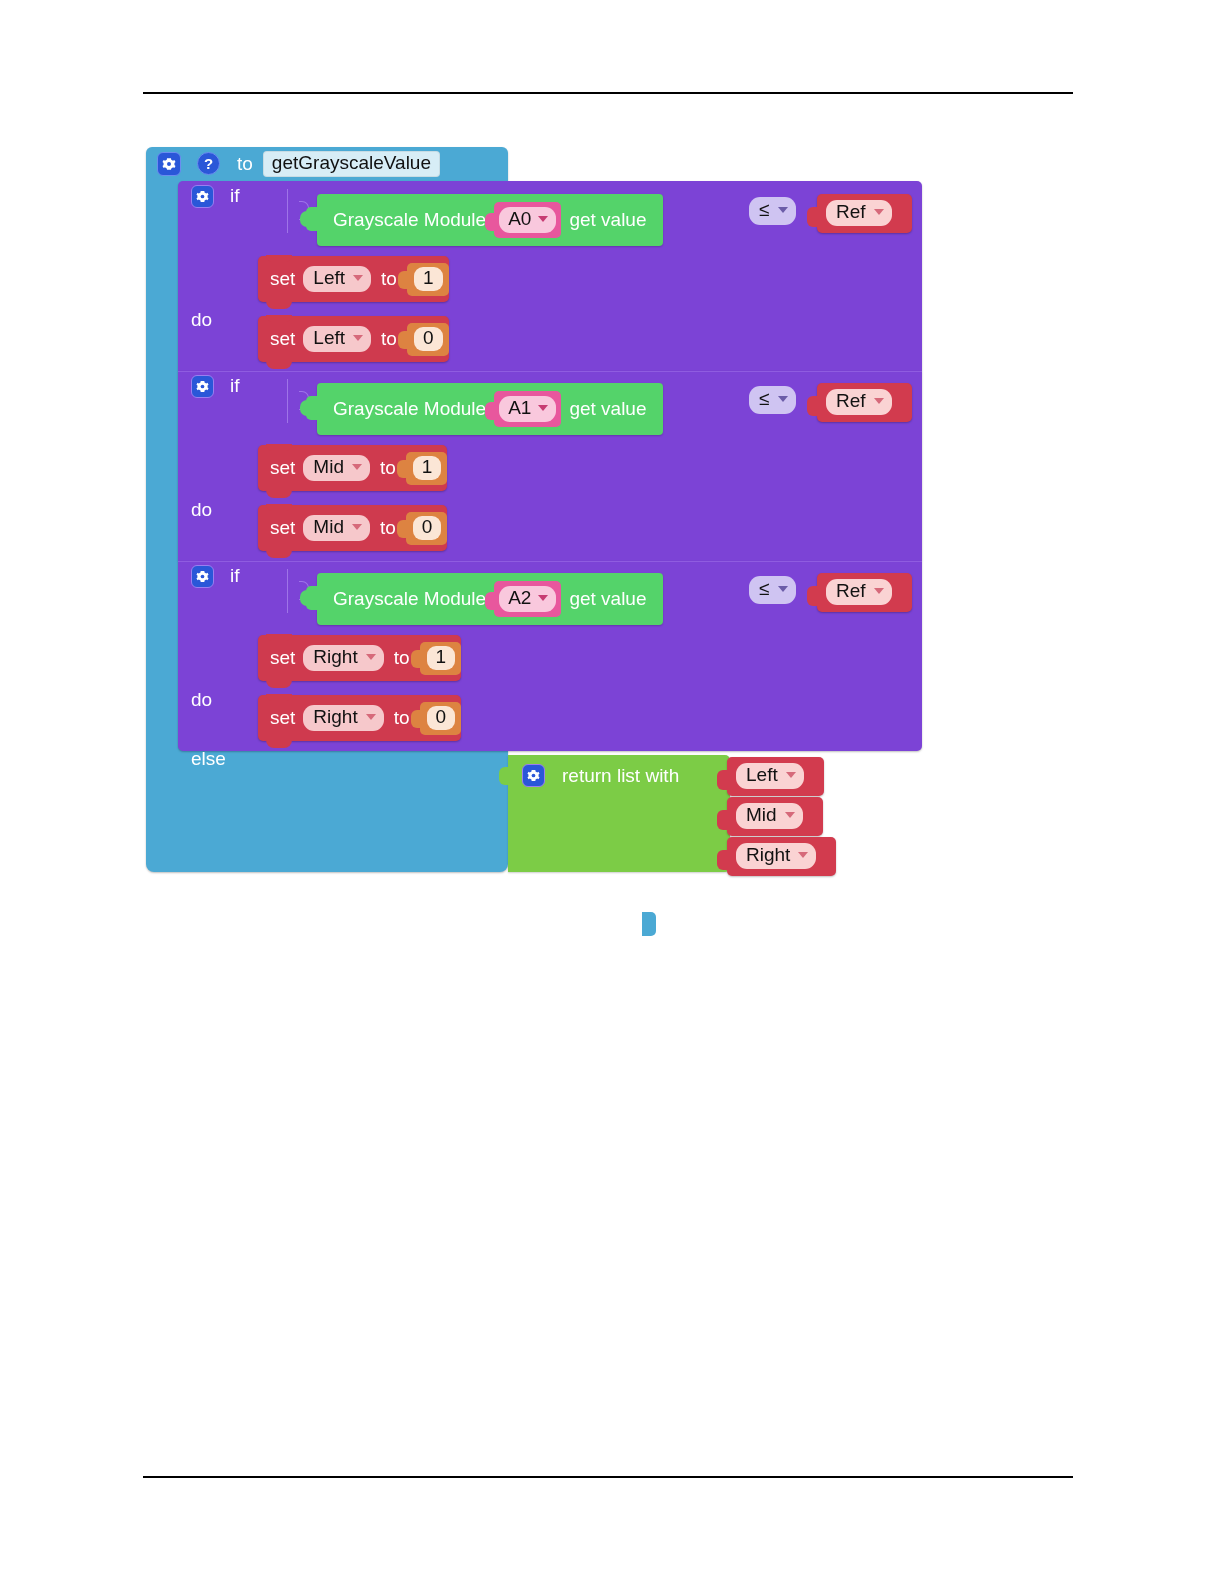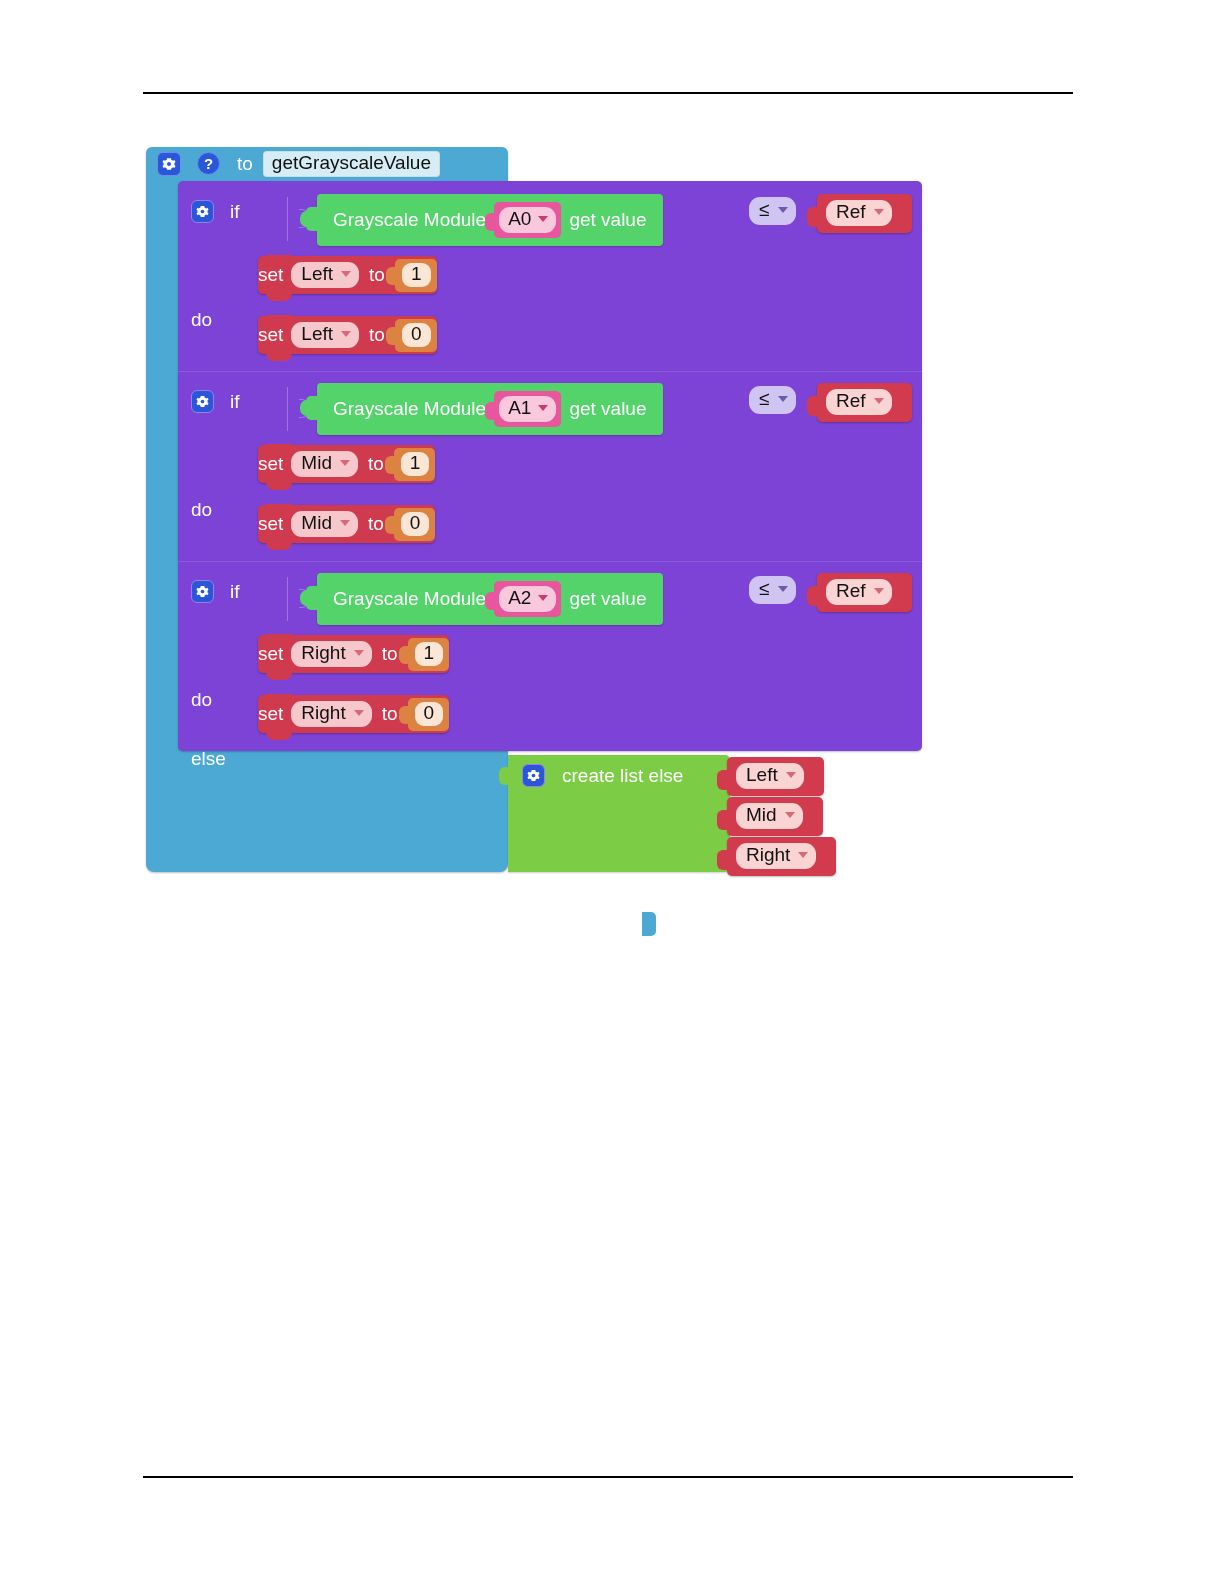--- a/index.html
+++ b/index.html
@@ -57,21 +57,21 @@
     background:#7c43d6;
     box-shadow:0 1px 2px rgba(0,0,0,.25);
   }
   #if-1{left:178px;top:181px;width:744px;height:190px;border-radius:5px 5px 0 0;}
   #if-2{left:178px;top:371px;width:744px;height:190px;}
   #if-3{left:178px;top:561px;width:744px;height:190px;border-radius:0 0 5px 5px;}
   .if-sep{
     position:absolute;left:0;top:0;width:100%;height:1px;background:#8f5ce0;
   }
   .if-head{
-    position:absolute;left:13px;top:12px;height:30px;display:flex;align-items:flex-end;
+    position:absolute;left:13px;top:4px;height:30px;display:flex;align-items:flex-start;
   }
   .gear-btn-sm{
     width:23px;height:23px;border-radius:6px;background:#2a57d8;
     display:flex;align-items:center;justify-content:center;
     border:1.5px solid #9a7ef0;box-sizing:border-box;
   }
   .if-word{color:#ffffff;font-size:19px;margin-left:16px;}
   .slot-label{
     position:absolute;color:#ffffff;font-size:19px;left:13px;margin-top:42px;
   }
@@ -151,21 +151,21 @@
   }
   .caret-red{
     display:inline-block;width:0;height:0;margin-left:8px;
     border-left:5px solid transparent;border-right:5px solid transparent;
     border-top:6px solid #d6697a;
   }
 
   
   .set-block{
     position:absolute;background:#cf3a4e;border-radius:5px 5px 5px 5px;
-    height:38px;display:flex;align-items:center;
+    height:46px;display:flex;align-items:center;padding-left:12px;
     box-shadow:0 1px 2px rgba(0,0,0,.25);
   }
   .set-block .notch-top{
     position:absolute;left:8px;top:-1px;width:26px;height:7px;
     background:#cf3a4e;border-radius:0 0 7px 7px;
   }
   .set-block .notch-bot{
     position:absolute;left:8px;bottom:-7px;width:26px;height:8px;
     background:#cf3a4e;border-radius:0 0 8px 8px;
   }
@@ -436,21 +436,21 @@
 
   <div class="list-block">
     <span class="list-plug"></span>
     <div class="list-head">
       <span class="gear-btn-sm">
         <svg width="13" height="13" viewBox="0 0 24 24" aria-hidden="true">
           <path fill="#ffffff" d="M12 8a4 4 0 100 8 4 4 0 000-8zm9.4 4c0-.6-.1-1.2-.2-1.8l2-1.5-2-3.4-2.4 1a7.6 7.6 0 00-3-1.8L15.4 2H8.6l-.4 2.5a7.6 7.6 0 00-3 1.8l-2.4-1-2 3.4 2 1.5a7.7 7.7 0 000 3.6l-2 1.5 2 3.4 2.4-1a7.6 7.6 0 003 1.8l.4 2.5h6.8l.4-2.5a7.6 7.6 0 003-1.8l2.4 1 2-3.4-2-1.5c.1-.6.2-1.2.2-1.8z"></path>
           <circle cx="12" cy="12" r="3.4" fill="#2a57d8"></circle>
         </svg>
       </span>
-      <span class="list-txt">create list else</span>
+      <span class="list-txt">return list with</span>
     </div>
   </div>
 
   <div class="var-block" style="left:727px;top:757px;">
     <span class="var-field">
       <span>Left</span>
         <i class="caret-red"></i>
     </span>
   </div>
   <div class="var-block" style="left:727px;top:797px;">

